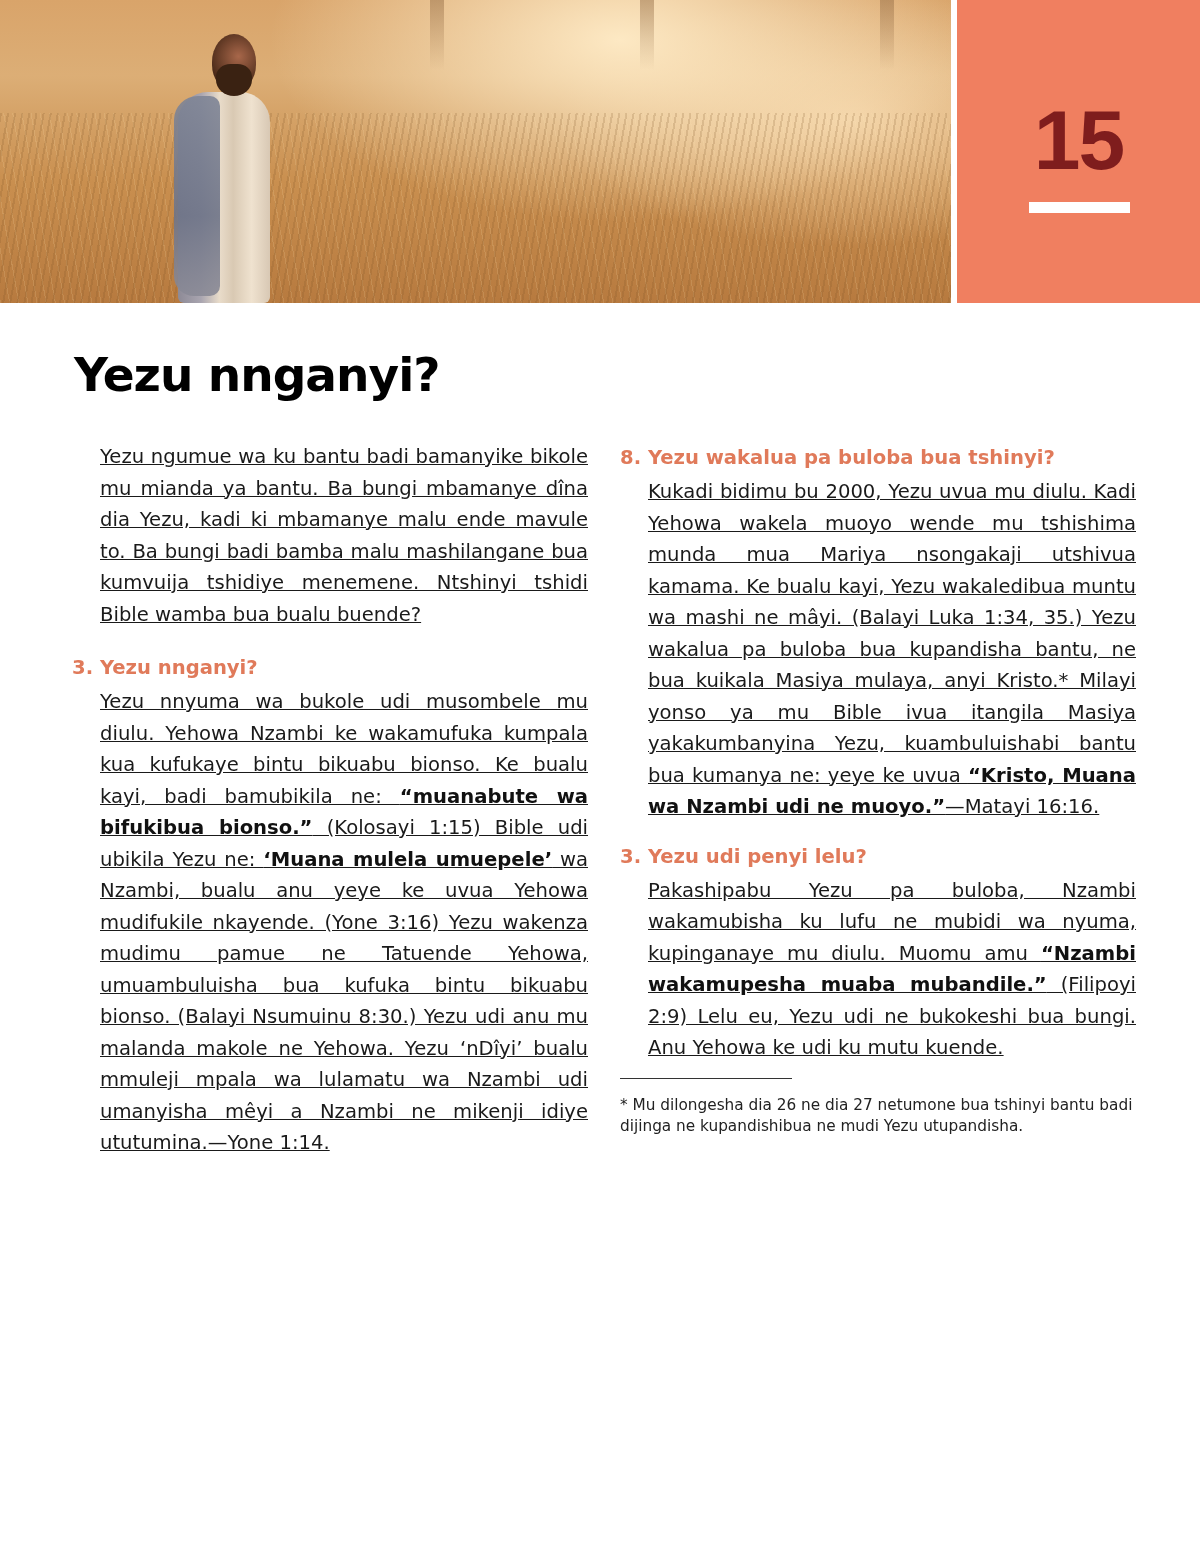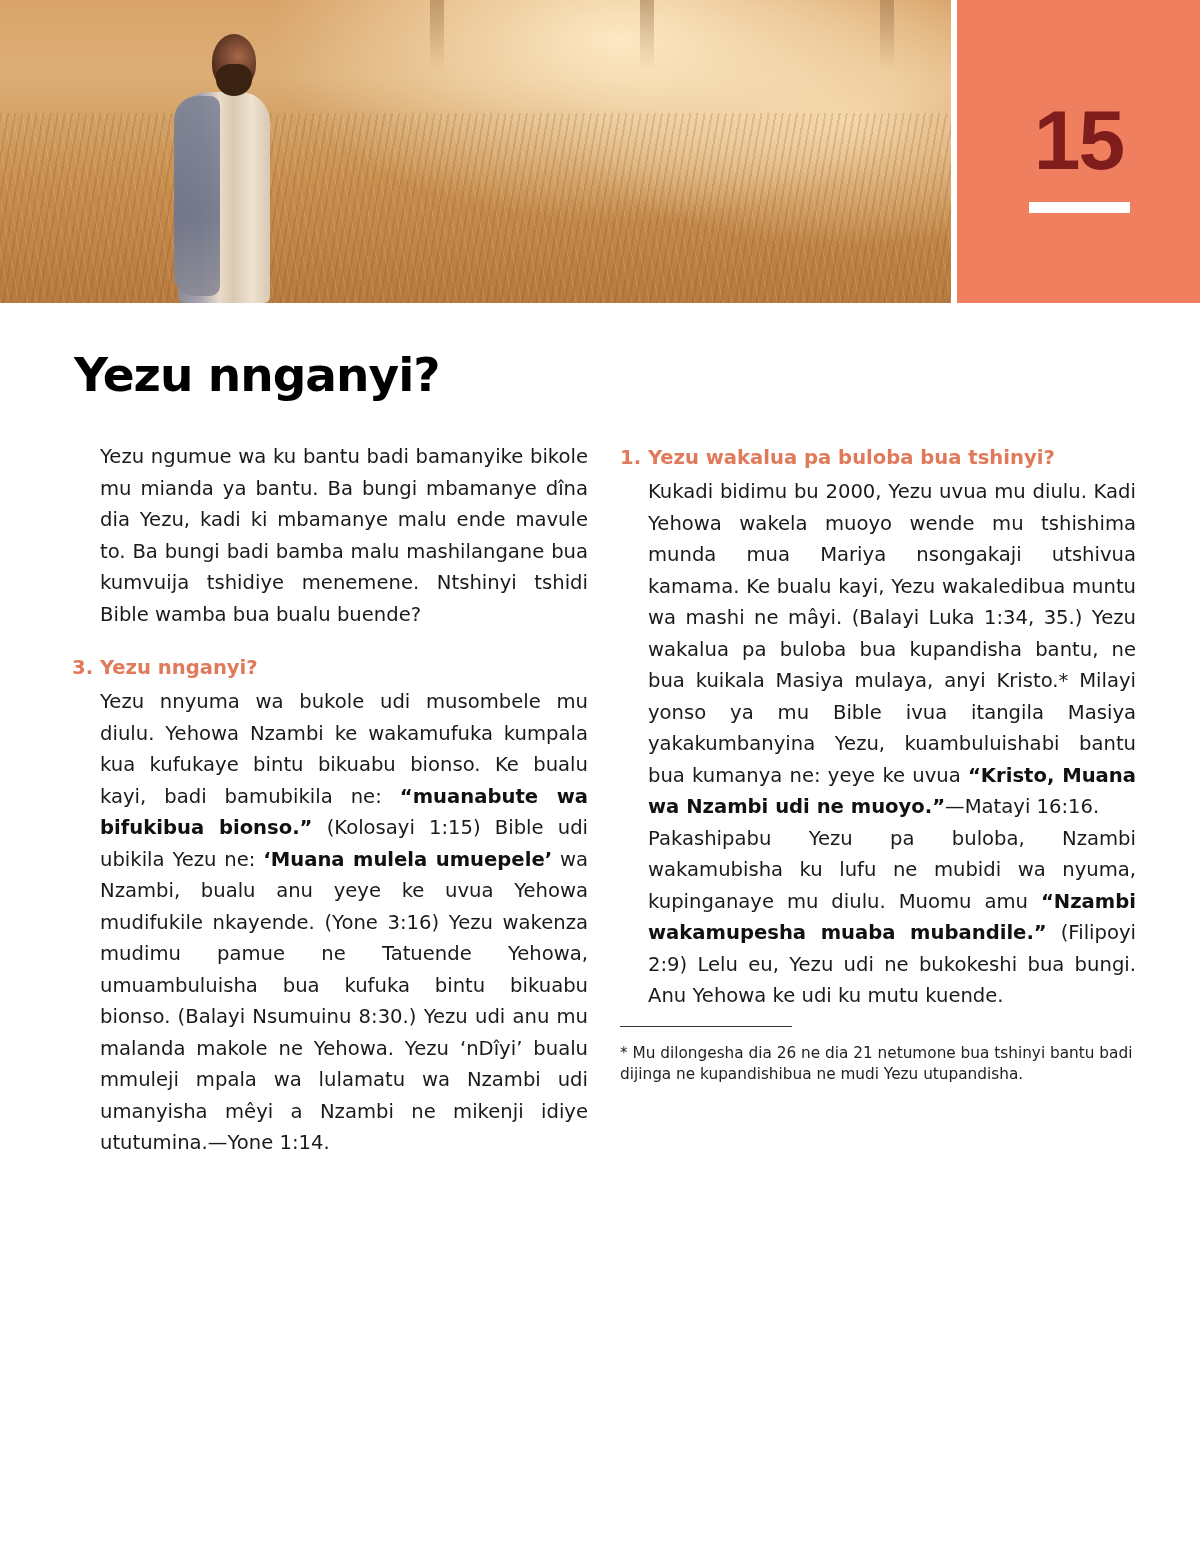--- a/index.html
+++ b/index.html
@@ -63,20 +63,21 @@
       font-family: "DejaVu Sans", sans-serif; font-weight: bold;
       font-size: 47px; line-height: 1.15; color: #000; letter-spacing: -1px;
     }
     .col { position: absolute; top: 441px; width: 516px; }
     .col-left { left: 72px; }
     .col-right { left: 620px; }
     .para {
       margin: 0 0 0 28px; font-size: 19.6px; line-height: 31.5px;
       text-align: justify; hyphens: manual; color: #1a1a1a;
       font-family: "DejaVu Sans", sans-serif;
+      text-decoration: underline;
     }
     .para b { font-weight: bold; color: #111; }
     .q-head {
       margin: 0; font-size: 19.6px; font-weight: bold; color: #e07a5a;
       line-height: 31px; font-family: "DejaVu Sans", sans-serif;
     }
     .col-left .q-head { margin-top: 22px; margin-bottom: 3px; }
     .col-right .q-head.first { margin-top: 1px; margin-bottom: 3px; }
     .col-right .q-head.second { margin-top: 18px; margin-bottom: 3px; }
     .footnote-rule {
@@ -113,24 +114,25 @@
 <div class="col col-left">
   <p class="para">Yezu ngumue wa ku bantu badi bamanyike bikole mu mianda ya bantu. Ba bungi mbamanye dîna dia Yezu, kadi ki mbamanye malu ende mavule to. Ba bungi badi bamba malu mashilangane bua kumvuija tshidiye menemene. Ntshinyi tshidi Bible wamba bua bualu buende?</p>
 
   <h2 class="q-head">3. Yezu nnganyi?</h2>
   <p class="para">
     <span>Yezu nnyuma wa bukole udi musombele mu diulu. Yehowa Nzambi ke wakamufuka kumpala kua kufukaye bintu bikuabu bionso. Ke bualu kayi, badi bamubikila ne: </span><b>“muanabute wa bifukibua bionso.”</b><span> (Kolosayi 1:15) Bible udi ubikila Yezu ne: </span><b>‘Muana mulela umuepele’</b><span> wa Nzambi, bualu anu yeye ke uvua Yehowa mudifukile nkayende. (Yone 3:16) Yezu wakenza mudimu pamue ne Tatuende Yehowa, umuambuluisha bua kufuka bintu bikuabu bionso. (Balayi Nsumuinu 8:30.) Yezu udi anu mu malanda makole ne Yehowa. Yezu ‘nDîyi’ bualu mmuleji mpala wa lulamatu wa Nzambi udi umanyisha mêyi a Nzambi ne mikenji idiye ututumina.—Yone 1:14.</span>
   </p>
 </div>
 
 <div class="col col-right">
-  <h2 class="q-head first">1. Yezu wakalua pa buloba bua tshinyi?</h2>
+  <h2 class="q-head first">8. Yezu wakalua pa buloba bua tshinyi?</h2>
   <p class="para">
     <span>Kukadi bidimu bu 2000, Yezu uvua mu diulu. Kadi Yehowa wakela muoyo wende mu tshishima munda mua Mariya nsongakaji utshivua kamama. Ke bualu kayi, Yezu wakaledibua muntu wa mashi ne mâyi. (Balayi Luka 1:34, 35.) Yezu wakalua pa buloba bua kupandisha bantu, ne bua kuikala Masiya mulaya, anyi Kristo.* Milayi yonso ya mu Bible ivua itangila Masiya yakakumbanyina Yezu, kuambuluishabi bantu bua kumanya ne: yeye ke uvua </span><b>“Kristo, Muana wa Nzambi udi ne muoyo.”</b><span>—Matayi 16:16.</span>
   </p>
 
+  <h2 class="q-head second">3. Yezu udi penyi lelu?</h2>
   <p class="para">
     <span>Pakashipabu Yezu pa buloba, Nzambi wakamubisha ku lufu ne mubidi wa nyuma, kupinganaye mu diulu. Muomu amu </span><b>“Nzambi wakamupesha muaba mubandile.”</b><span> (Filipoyi 2:9) Lelu eu, Yezu udi ne bukokeshi bua bungi. Anu Yehowa ke udi ku mutu kuende.</span>
   </p>
 
   <div class="footnote-rule"></div>
-  <p class="footnote">* Mu dilongesha dia 26 ne dia 21 netumone bua tshinyi bantu badi dijinga ne kupandishibua ne mudi Yezu utupandisha.</p>
+  <p class="footnote">* Mu dilongesha dia 26 ne dia 27 netumone bua tshinyi bantu badi dijinga ne kupandishibua ne mudi Yezu utupandisha.</p>
 </div>
 
 </body></html>

